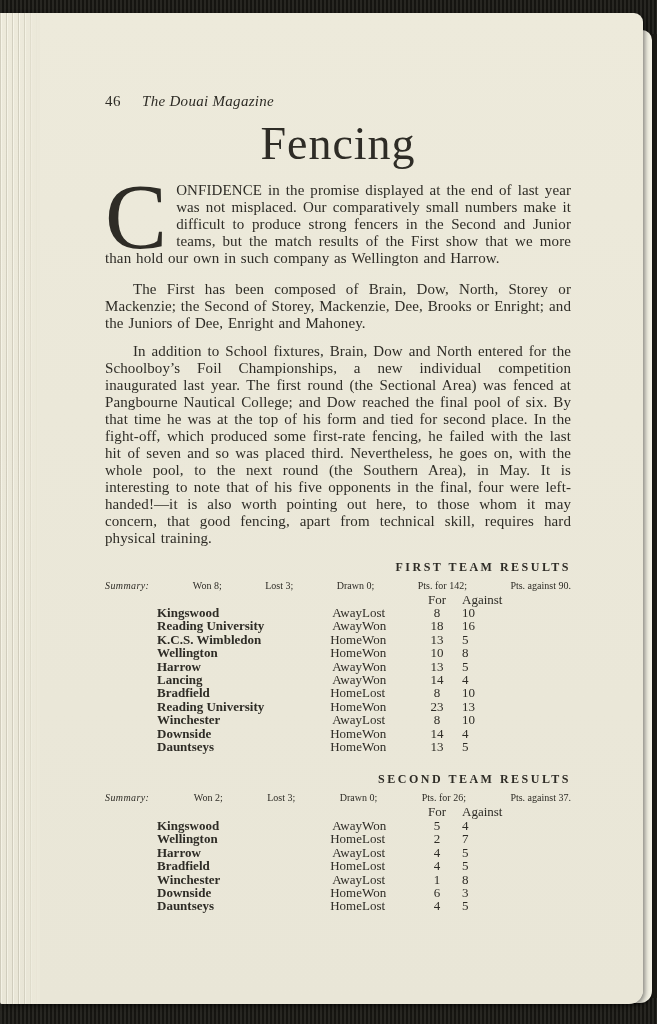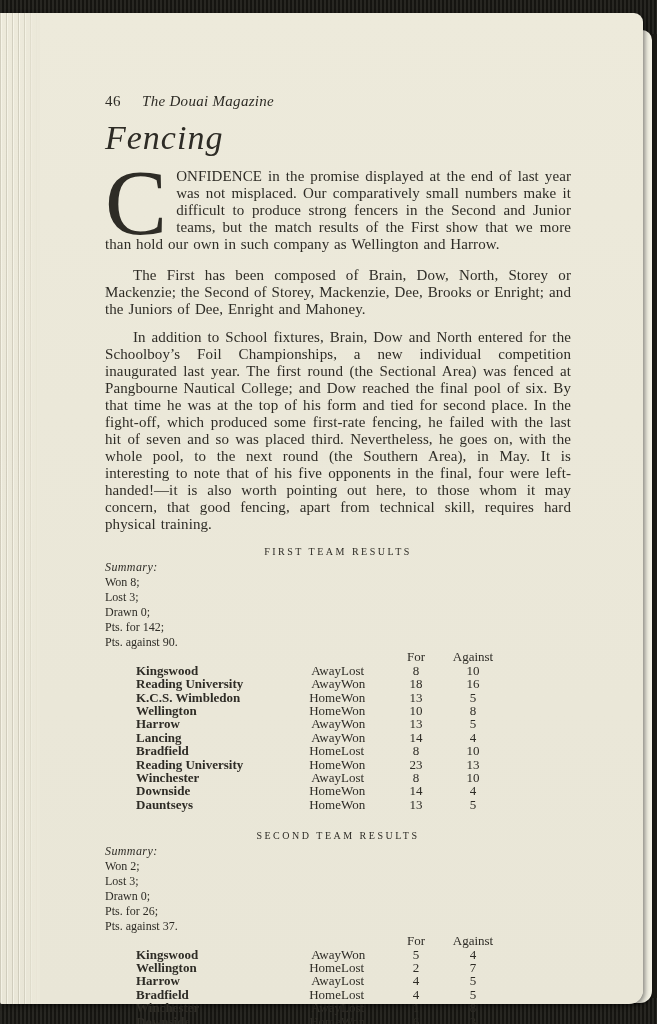--- a/index.html
+++ b/index.html
@@ -57,25 +57,25 @@
   }
   .page-header {
     display: flex; align-items: baseline;
     font-size: 15px;
   }
   .page-number { font-weight: normal; letter-spacing: 0.5px; }
   .magazine-title { font-style: italic; margin-left: 21px; letter-spacing: 0.3px; margin-top: 24px; }
 
   .article-title {
     font-weight: normal;
-    font-size: 34px;
+    font-size: 46px;
     line-height: 1.1;
+    text-align: center;
     letter-spacing: 1px;
     margin: 9px 0 12px 0;
-    font-style: italic;
   }
   .body-text p {
     font-size: 15px;
     line-height: 17px;
     text-align: justify;
     margin: 0;
     word-spacing: 1px;
     letter-spacing: 0.1px;
   }
   .para-indent { text-indent: 28px; }
@@ -84,55 +84,54 @@
   .dropcap {
     float: left;
     font-size: 93px;
     line-height: 66px;
     height: 66px;
     padding: 2px 9px 0 0;
     font-weight: normal;
   }
 
   .results-heading {
-    text-align: center;
-    font-weight: normal;
-    font-size: 10px;
+    text-align: right;
+    font-weight: bold;
+    font-size: 12px;
     letter-spacing: 2.5px;
     margin-top: 13px;
   }
   .summary {
     display: flex;
-    justify-content: flex-start;
-    font-size: 12px;
+    justify-content: space-between;
+    font-size: 10px;
     margin-top: 3px;
     line-height: 15px;
-    flex-direction: column;
   }
   .summary .label { font-style: italic; letter-spacing: 0.4px; }
 
   table.results-table {
-    margin-left: 31px;
+    margin-left: 52px;
     border-collapse: collapse;
     table-layout: fixed;
     width: 369px;
     font-size: 13px;
   }
   table.results-table td {
     padding: 0;
     line-height: 13.4px;
     height: 13.4px;
     white-space: nowrap;
   }
   thead td { line-height: 14.5px; height: 14.5px; }
   .c-name    { width: 141px; text-align: left; font-weight: bold; }
   .c-venue   { width: 64px;  text-align: right; }
   .c-result  { width: 50px;  text-align: left; }
   .c-for     { width: 50px;  text-align: center; }
-  .c-against { width: 64px;  text-align: center; }
+  .c-against { width: 64px;  text-align: left; }
 
   .second-section .results-heading { margin-top: 19px; }
 </style>
 </head>
 <body>
 
 <div class="cover-band top"></div>
 <div class="cover-band bottom"></div>
 <div class="next-page"></div>
 

